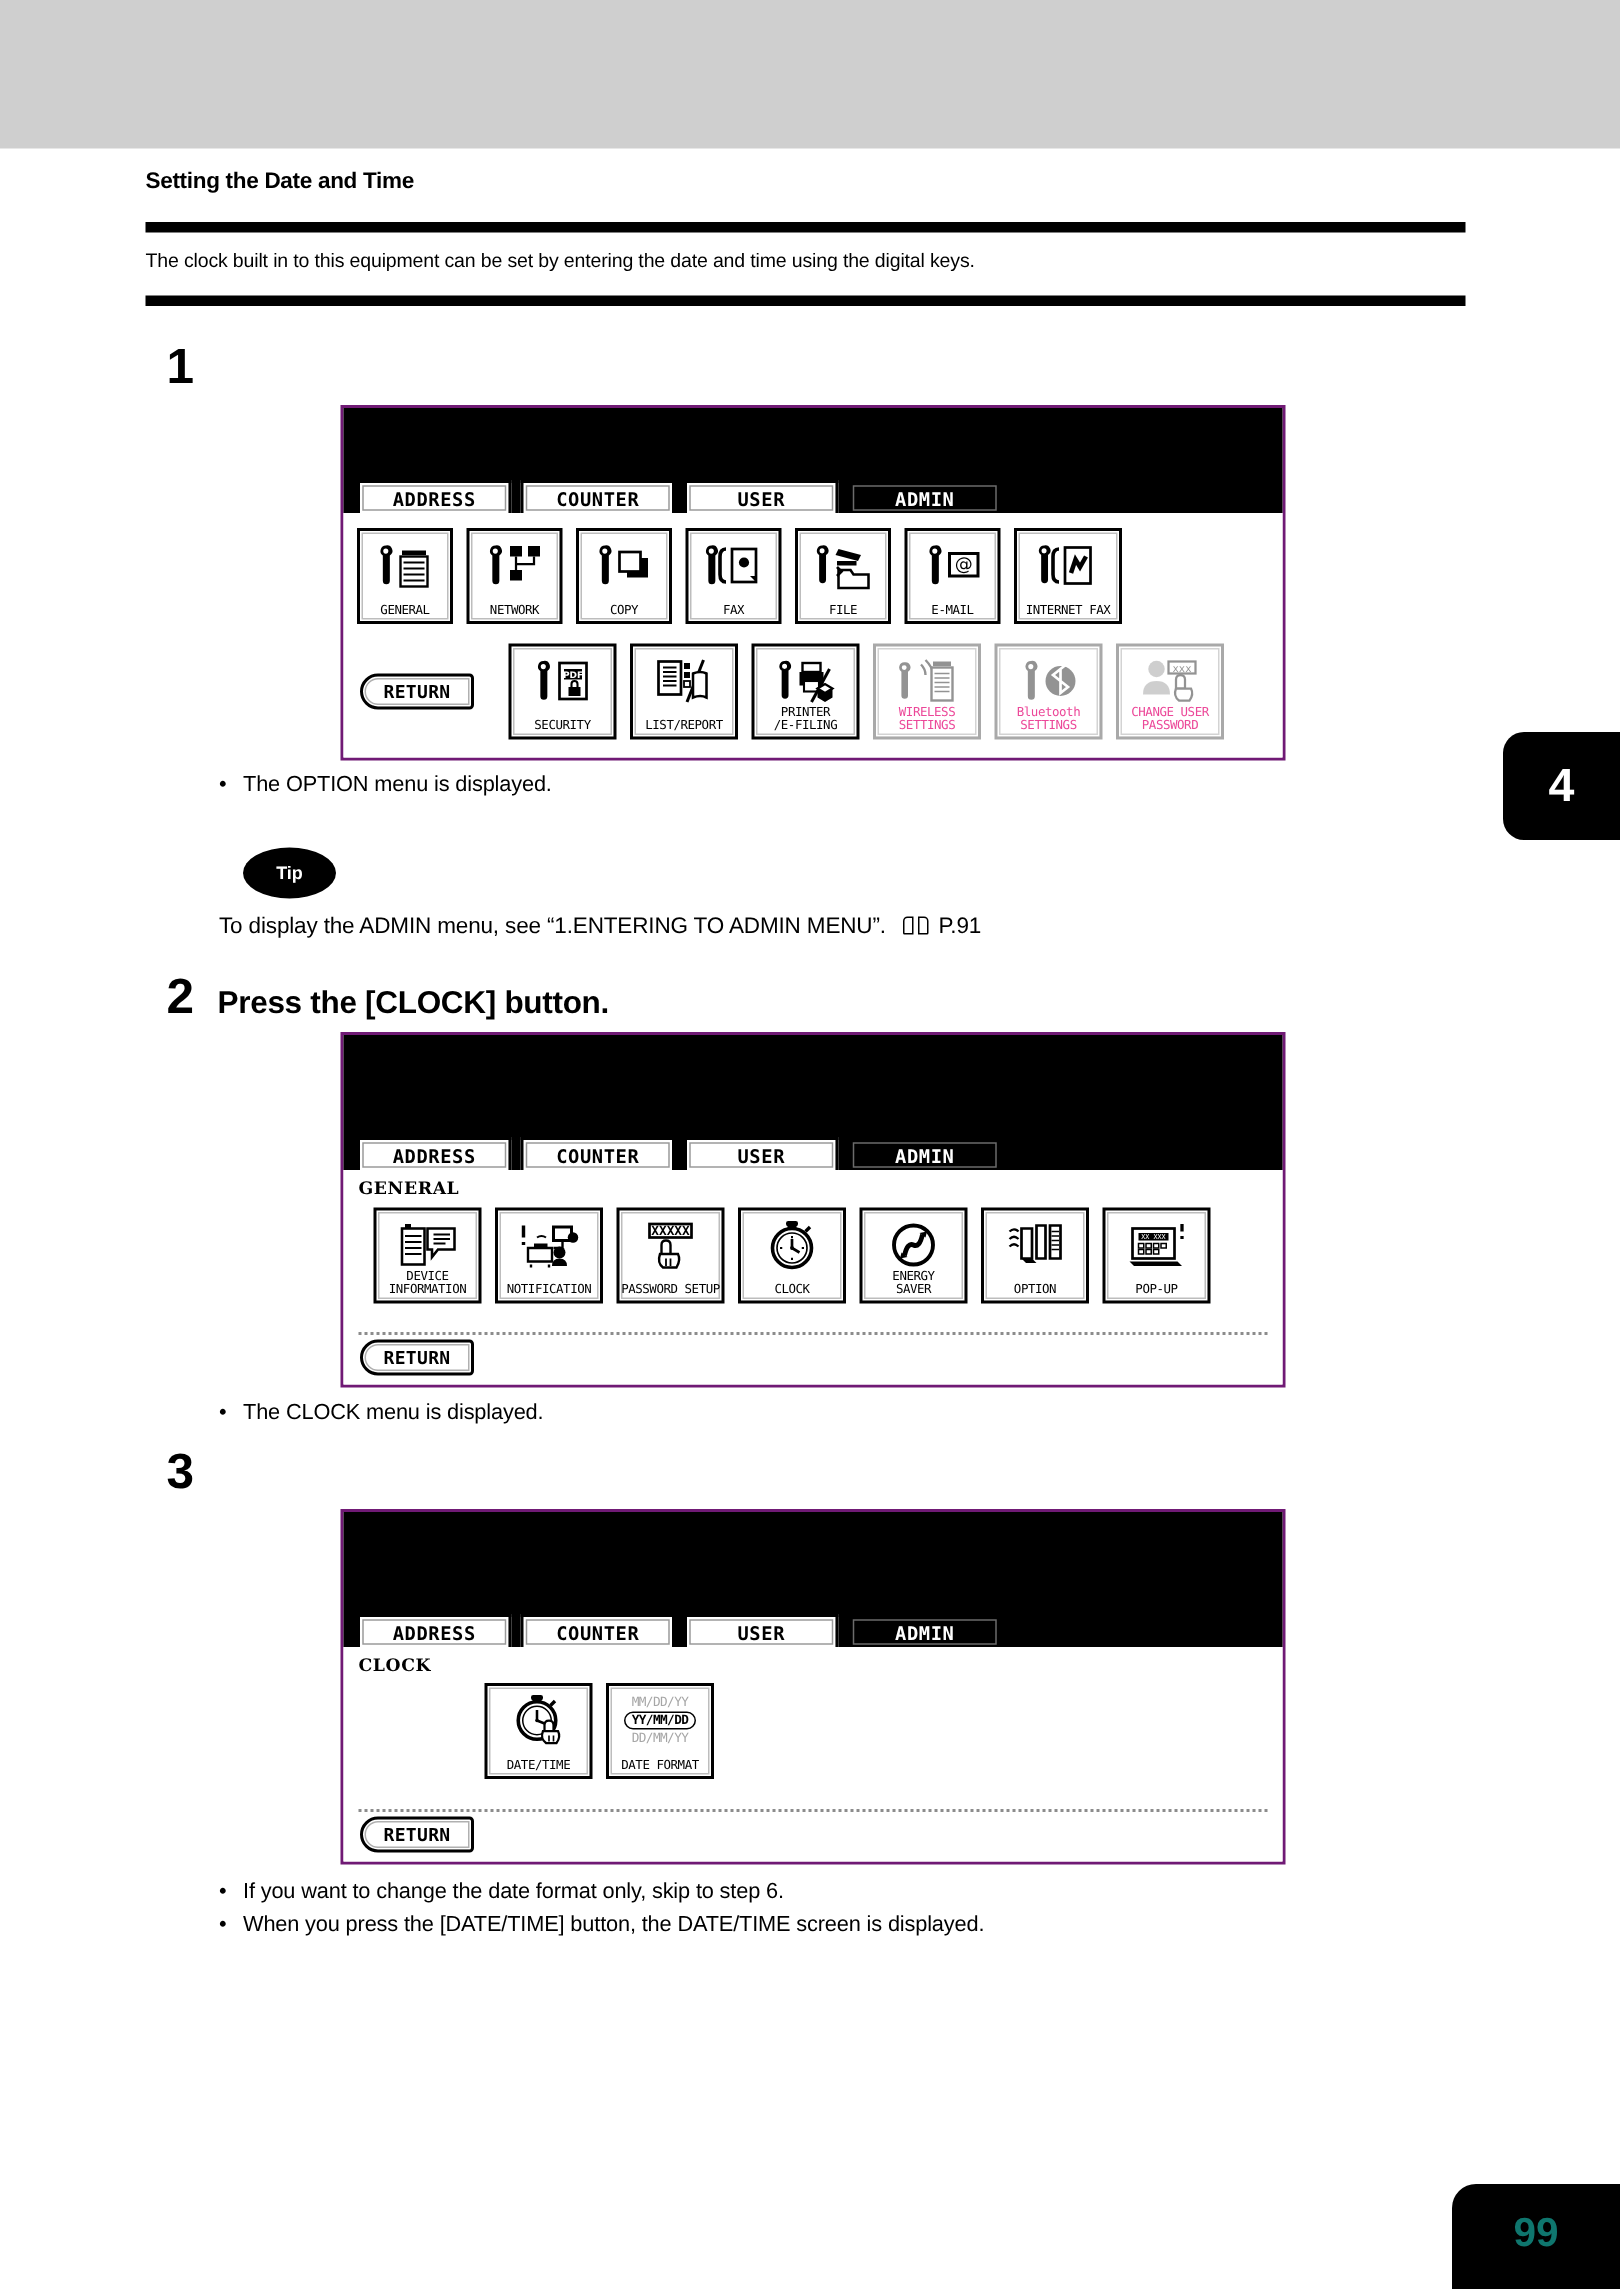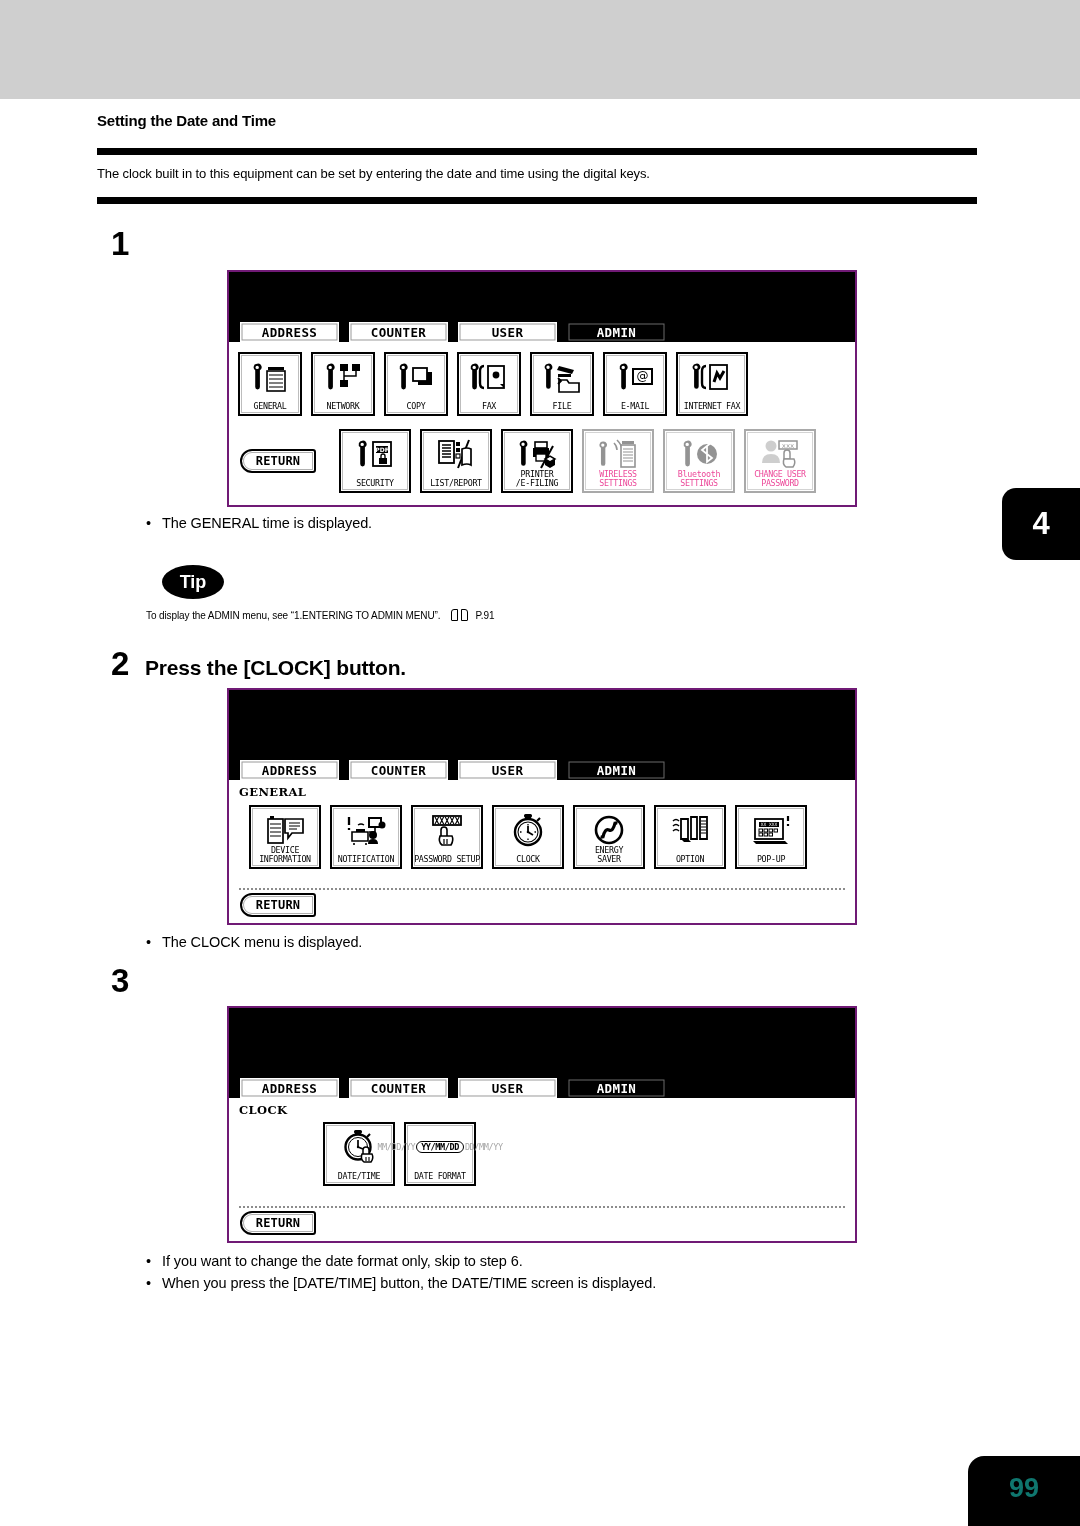--- a/index.html
+++ b/index.html
@@ -113,30 +113,30 @@
   .note-4 { left: 146px; top: 1275px; }
 
   
   .tip-badge {
     position: absolute;
     left: 162px; top: 565px;
     width: 62px; height: 34px;
     background: #000;
     border-radius: 31px / 17px;
     color: #fff;
-    font-size: 18px;
+    font-size: 12px;
     font-weight: bold;
     display: flex;
     align-items: center;
     justify-content: center;
   }
   .tip-text {
     position: absolute;
     left: 146px; top: 609px;
-    font-size: 10px;
+    font-size: 15px;
     display: flex;
     align-items: center;
     gap: 5px;
     letter-spacing: -0.1px;
     justify-content: center;
   }
   .book-glyph {
     display: inline-block;
     width: 17px; height: 13px;
     position: relative;
@@ -268,20 +268,21 @@
   }
   .dotted-sep {
     position: absolute;
     height: 0;
     border-top: 2px dotted #8c8c8c;
   }
 
   
   .dfmt {
     display: flex;
+    flex-direction: column;
     align-items: center;
     justify-content: center;
     gap: 1px;
     font-family: "DejaVu Sans Mono", monospace;
     font-size: 8.5px;
     line-height: 10px;
     letter-spacing: -0.4px;
   }
   .dfmt .gray { color: #a6a6a6; }
   .dfmt .sel {
@@ -503,21 +504,21 @@
 PASSWORD</div>
         </div>
       </div>
 
     <div class="return-btn" style="left:11px; top:107px;">RETURN</div>
   </div>
 </div>
 
 <div class="note note-1">
   <span class="dot">•</span>
-  <span>The GENERAL time is displayed.</span>
+  <span>The OPTION menu is displayed.</span>
 </div>
 
 <div class="tip-badge">Tip</div>
 <div class="tip-text">
   <span>To display the ADMIN menu, see “1.ENTERING TO ADMIN MENU”.</span>
   <span class="book-glyph"></span>
   <span>P.91</span>
 </div>
 
 <div class="step step-2">

